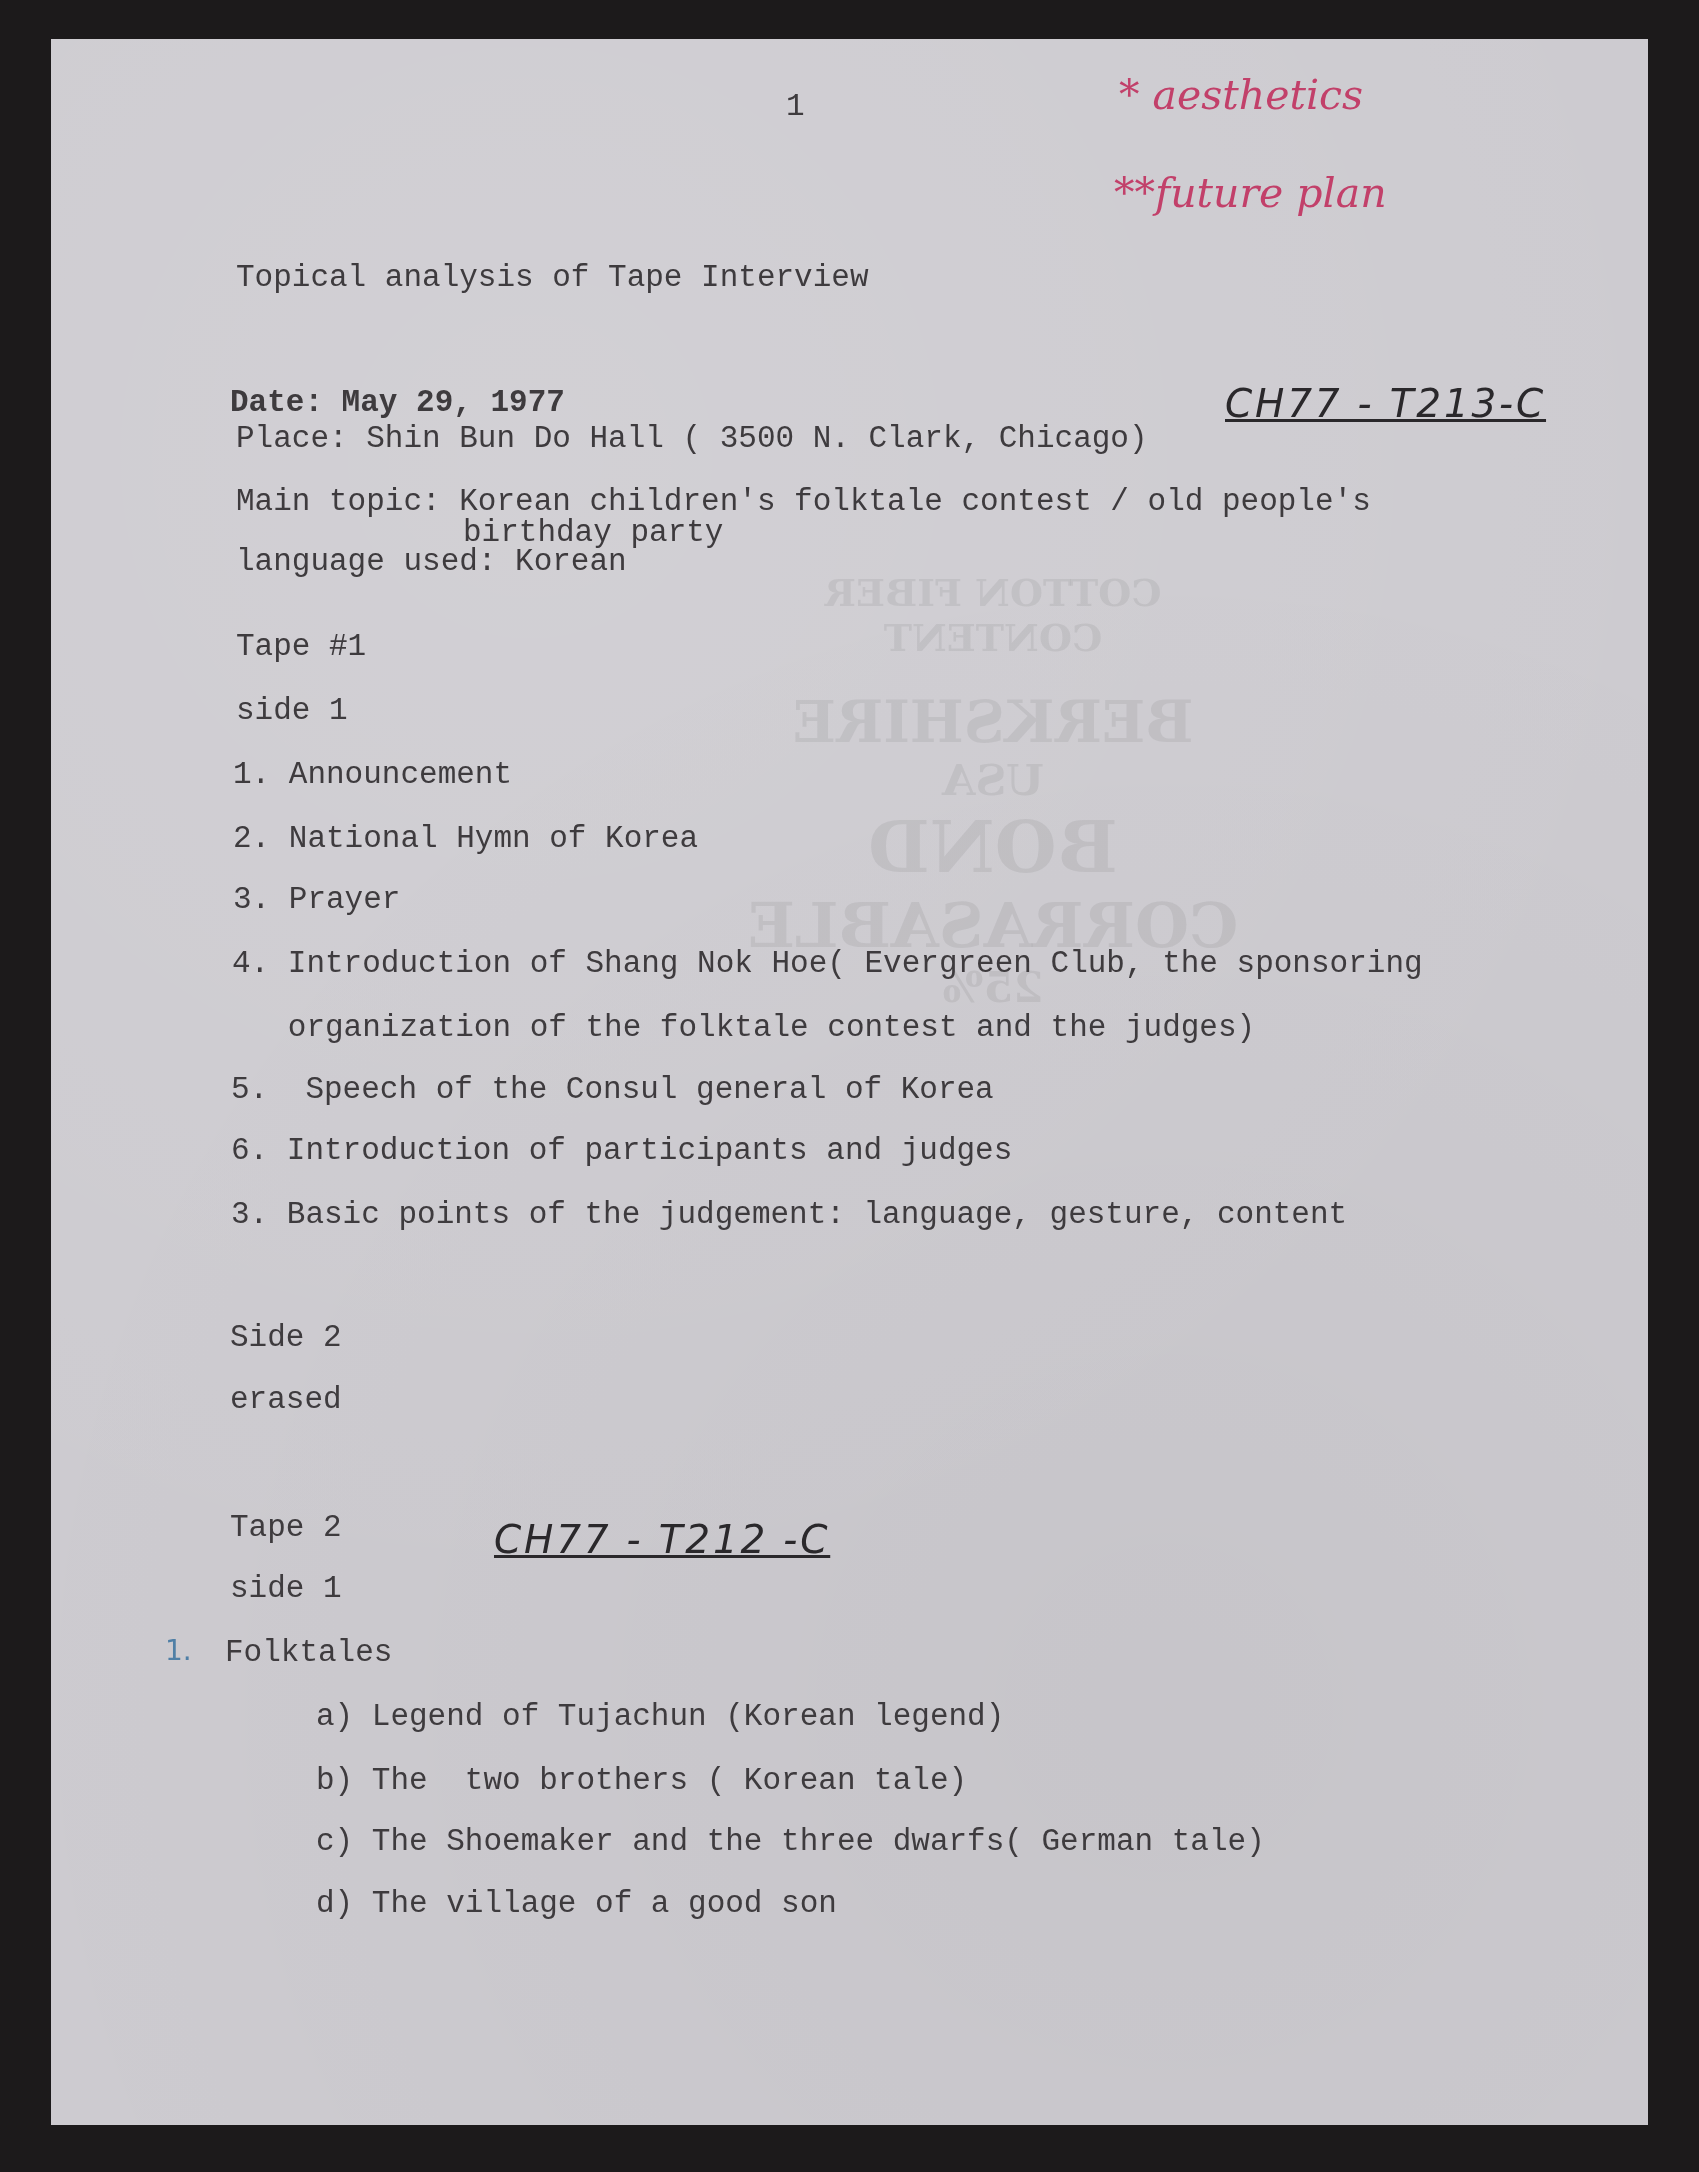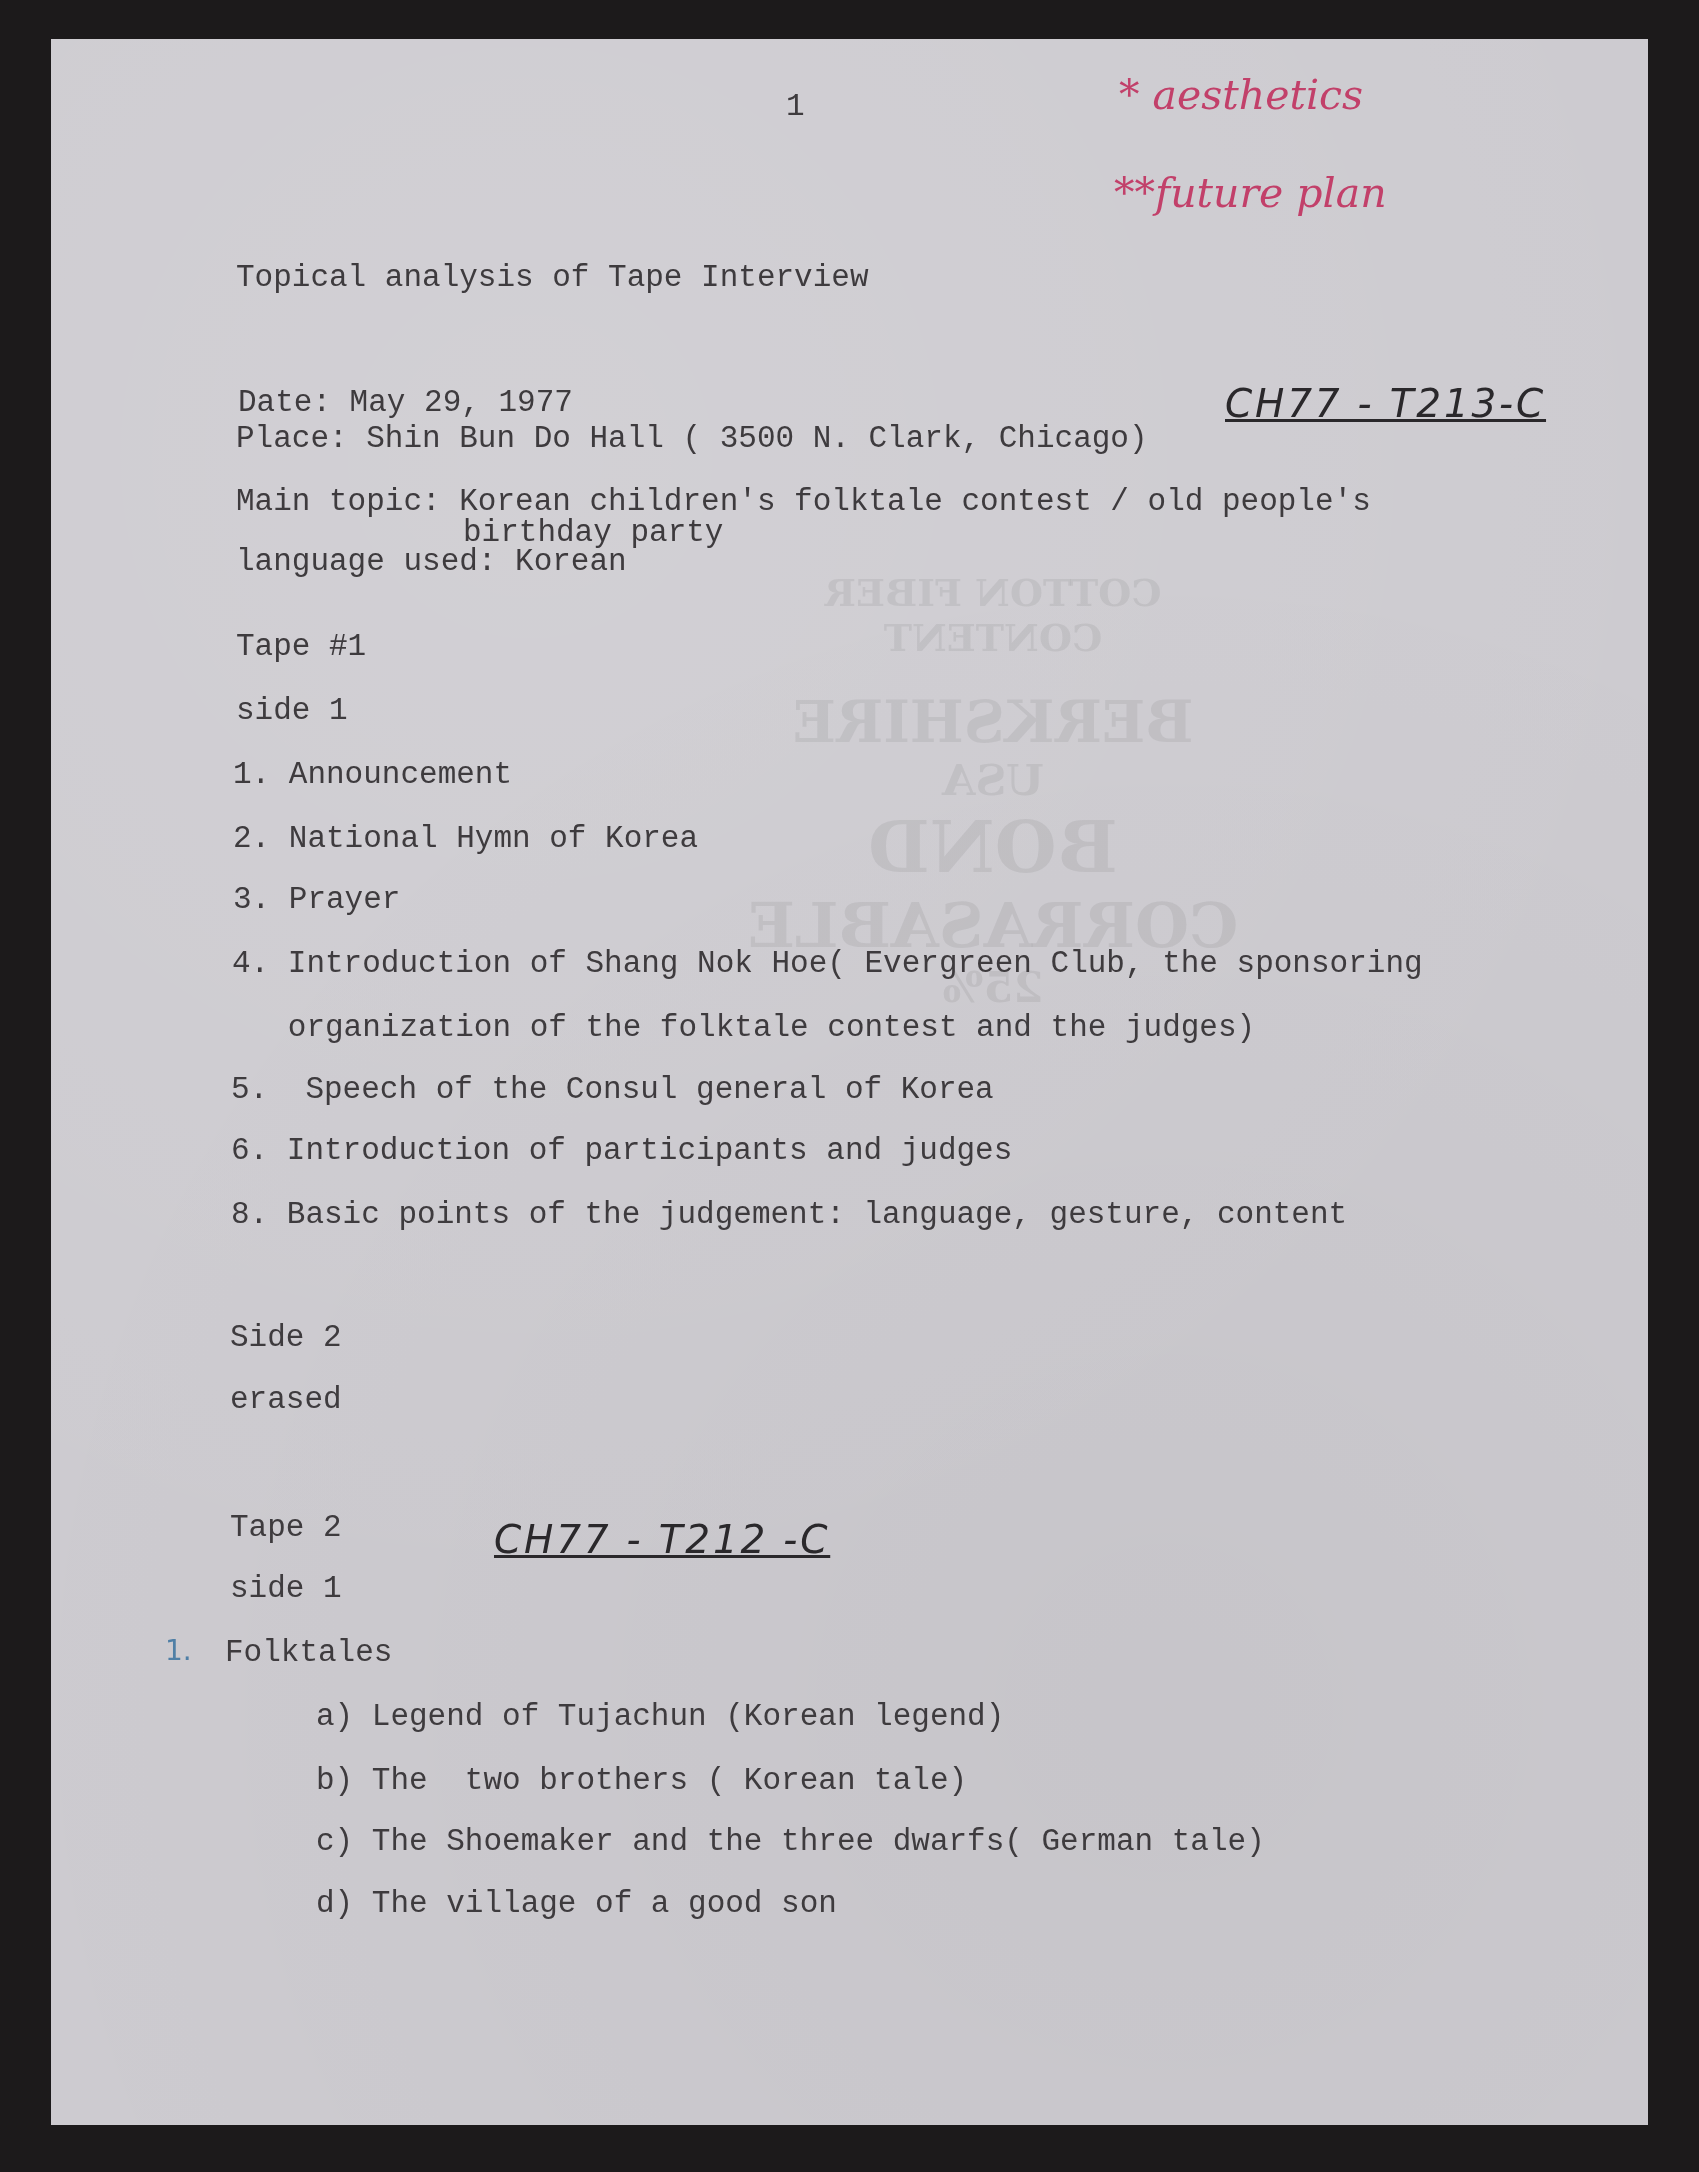--- a/index.html
+++ b/index.html
@@ -64,38 +64,38 @@
     <span class="wm-line" style="font-size:43px;">25%</span>
   </div>
 
   <div class="tw" style="left:735px; top:52px;">1</div>
 
   <div class="hand pen-red" style="left:1068px; top:36px;">* aesthetics</div>
   <div class="hand pen-red" style="left:1063px; top:88px;margin-top:46px;">**future plan</div>
 
   <div class="tw" style="left:185px; top:223px;">Topical analysis of Tape Interview</div>
 
-  <div class="tw" style="left:187px; top:348px;">Date: May 29, 1977</div>
+  <div class="tw" style="left:179px; top:348px;font-weight:bold;">Date: May 29, 1977</div>
   <div class="hand pen-black" style="left:1174px; top:345px;">CH77 - T213-C</div>
   <div class="tw" style="left:185px; top:384px;">Place: Shin Bun Do Hall ( 3500 N. Clark, Chicago)</div>
   <div class="tw" style="left:185px; top:447px;">Main topic: Korean children's folktale contest / old people's</div>
   <div class="tw" style="left:412px; top:478px;">birthday party</div>
   <div class="tw" style="left:185px; top:507px;">language used: Korean</div>
 
   <div class="tw" style="left:185px; top:592px;">Tape #1</div>
   <div class="tw" style="left:185px; top:656px;">side 1</div>
 
   <div class="tw" style="left:182px; top:720px;">1. Announcement</div>
   <div class="tw" style="left:182px; top:784px;">2. National Hymn of Korea</div>
   <div class="tw" style="left:182px; top:845px;">3. Prayer</div>
   <div class="tw" style="left:181px; top:909px;">4. Introduction of Shang Nok Hoe( Evergreen Club, the sponsoring</div>
   <div class="tw" style="left:181px; top:973px;">   organization of the folktale contest and the judges)</div>
   <div class="tw" style="left:180px; top:1035px;">5.  Speech of the Consul general of Korea</div>
   <div class="tw" style="left:180px; top:1096px;">6. Introduction of participants and judges</div>
-  <div class="tw" style="left:180px; top:1160px;">8. Basic points of the judgement: language, gesture, content</div>
+  <div class="tw" style="left:180px; top:1160px;">3. Basic points of the judgement: language, gesture, content</div>
 
   <div class="tw" style="left:179px; top:1283px;">Side 2</div>
   <div class="tw" style="left:179px; top:1345px;">erased</div>
 
   <div class="tw" style="left:179px; top:1473px;">Tape 2</div>
   <div class="hand pen-black" style="left:443px; top:1481px;">CH77 - T212 -C</div>
   <div class="tw" style="left:179px; top:1534px;">side 1</div>
 
   <div class="hand pen-blue" style="left:114px; top:1598px; font-size:28px; font-style:normal;">1.</div>
   <div class="tw" style="left:174px; top:1598px;">Folktales</div>

